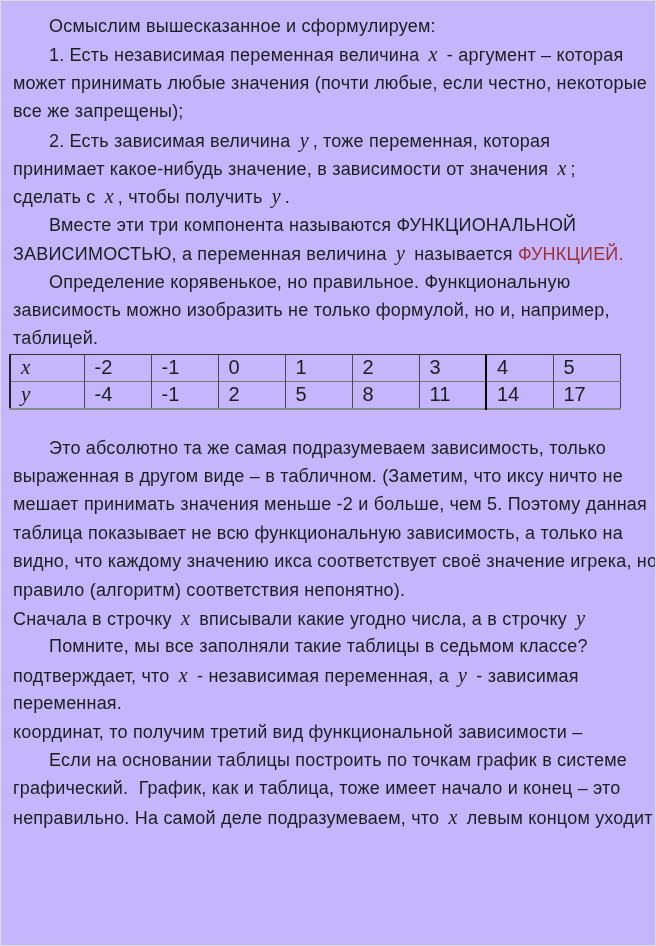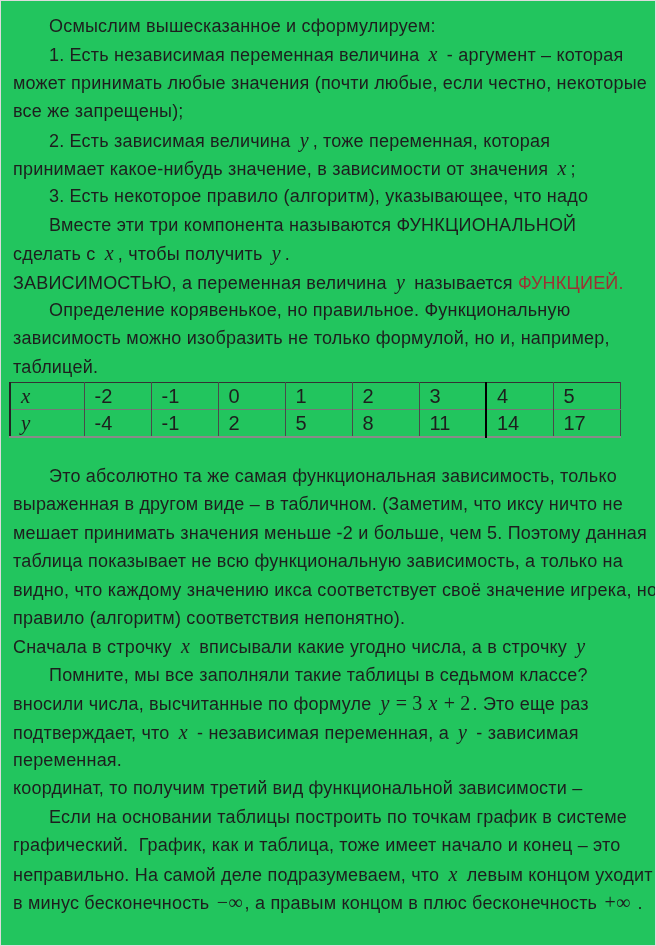--- a/index.html
+++ b/index.html
@@ -63,32 +63,31 @@
   .data-table td.var-cell{
     font-family:"Liberation Serif","DejaVu Serif",serif;
     font-style:italic;
     font-size:21px;
   }
   .data-table td.thick-left{border-left:2px solid #000;}
 </style>
 </head>
 <body>
 
-<div class="page" style="background: #22c55e; color: rgb(30, 30, 30);">
+<div class="page" style="background: #c4b5fd; color: rgb(30, 30, 30);">
   <div class="doc">
     <div id="block-before">
         <div class="line indent"><span class="run">Осмыслим вышесказанное и сформулируем:</span></div>
         <div class="line indent"><span class="run">1. Есть независимая переменная величина </span><span class="run math-i">x</span><span class="run"> - аргумент – которая</span></div>
         <div class="line"><span class="run">может принимать любые значения (почти любые, если честно, некоторые</span></div>
         <div class="line"><span class="run">все же запрещены);</span></div>
         <div class="line indent"><span class="run">2. Есть зависимая величина </span><span class="run math-i">y</span><span class="run">, тоже переменная, которая</span></div>
         <div class="line"><span class="run">принимает какое-нибудь значение, в зависимости от значения </span><span class="run math-i">x</span><span class="run">;</span></div>
-        <div class="line indent"><span class="run">3. Есть некоторое правило (алгоритм), указывающее, что надо</span></div>
+        <div class="line"><span class="run">сделать с </span><span class="run math-i">x</span><span class="run">, чтобы получить </span><span class="run math-i">y</span><span class="run">.</span></div>
         <div class="line indent"><span class="run">Вместе эти три компонента называются ФУНКЦИОНАЛЬНОЙ</span></div>
-        <div class="line"><span class="run">сделать с </span><span class="run math-i">x</span><span class="run">, чтобы получить </span><span class="run math-i">y</span><span class="run">.</span></div>
         <div class="line"><span class="run">ЗАВИСИМОСТЬЮ, а переменная величина </span><span class="run math-i">y</span><span class="run"> называется </span><span class="run accent-red">ФУНКЦИЕЙ.</span></div>
         <div class="line indent"><span class="run">Определение корявенькое, но правильное. Функциональную</span></div>
         <div class="line"><span class="run">зависимость можно изобразить не только формулой, но и, например,</span></div>
         <div class="line"><span class="run">таблицей.</span></div>
       </div>
     <table class="data-table" id="func-table">
       <colgroup>
         <col style="width:74px">
         <col style="width:67px">
           <col style="width:67px">
@@ -118,31 +117,29 @@
             <td>2</td>
             <td>5</td>
             <td>8</td>
             <td>11</td>
             <td class="thick-left">14</td>
             <td>17</td>
           </tr>
         </tbody>
     </table>
     <div id="block-after">
-        <div class="line indent"><span class="run">Это абсолютно та же самая функциональная зависимость, только</span></div>
+        <div class="line indent"><span class="run">Это абсолютно та же самая подразумеваем зависимость, только</span></div>
         <div class="line"><span class="run">выраженная в другом виде – в табличном. (Заметим, что иксу ничто не</span></div>
         <div class="line"><span class="run">мешает принимать значения меньше -2 и больше, чем 5. Поэтому данная</span></div>
         <div class="line"><span class="run">таблица показывает не всю функциональную зависимость, а только на</span></div>
         <div class="line"><span class="run">видно, что каждому значению икса соответствует своё значение игрека, но</span></div>
         <div class="line"><span class="run">правило (алгоритм) соответствия непонятно).</span></div>
         <div class="line"><span class="run">Сначала в строчку </span><span class="run math-i">x</span><span class="run"> вписывали какие угодно числа, а в строчку </span><span class="run math-i">y</span></div>
         <div class="line indent"><span class="run">Помните, мы все заполняли такие таблицы в седьмом классе?</span></div>
-        <div class="line"><span class="run">вносили числа, высчитанные по формуле </span><span class="run math-i">y</span><span class="run math-r">= 3</span><span class="run math-i">x</span><span class="run math-r">+ 2</span><span class="run">. Это еще раз</span></div>
         <div class="line"><span class="run">подтверждает, что </span><span class="run math-i">x</span><span class="run"> - независимая переменная, а </span><span class="run math-i">y</span><span class="run"> - зависимая</span></div>
         <div class="line"><span class="run">переменная.</span></div>
         <div class="line"><span class="run">координат, то получим третий вид функциональной зависимости –</span></div>
         <div class="line indent"><span class="run">Если на основании таблицы построить по точкам график в системе</span></div>
         <div class="line"><span class="run">графический.  График, как и таблица, тоже имеет начало и конец – это</span></div>
         <div class="line"><span class="run">неправильно. На самой деле подразумеваем, что </span><span class="run math-i">x</span><span class="run"> левым концом уходит</span></div>
-        <div class="line"><span class="run">в минус бесконечность </span><span class="run math-r">−∞</span><span class="run">, а правым концом в плюс бесконечность </span><span class="run math-r">+∞</span><span class="run"> .</span></div>
       </div>
   </div>
 </div>
 
 </body></html>

